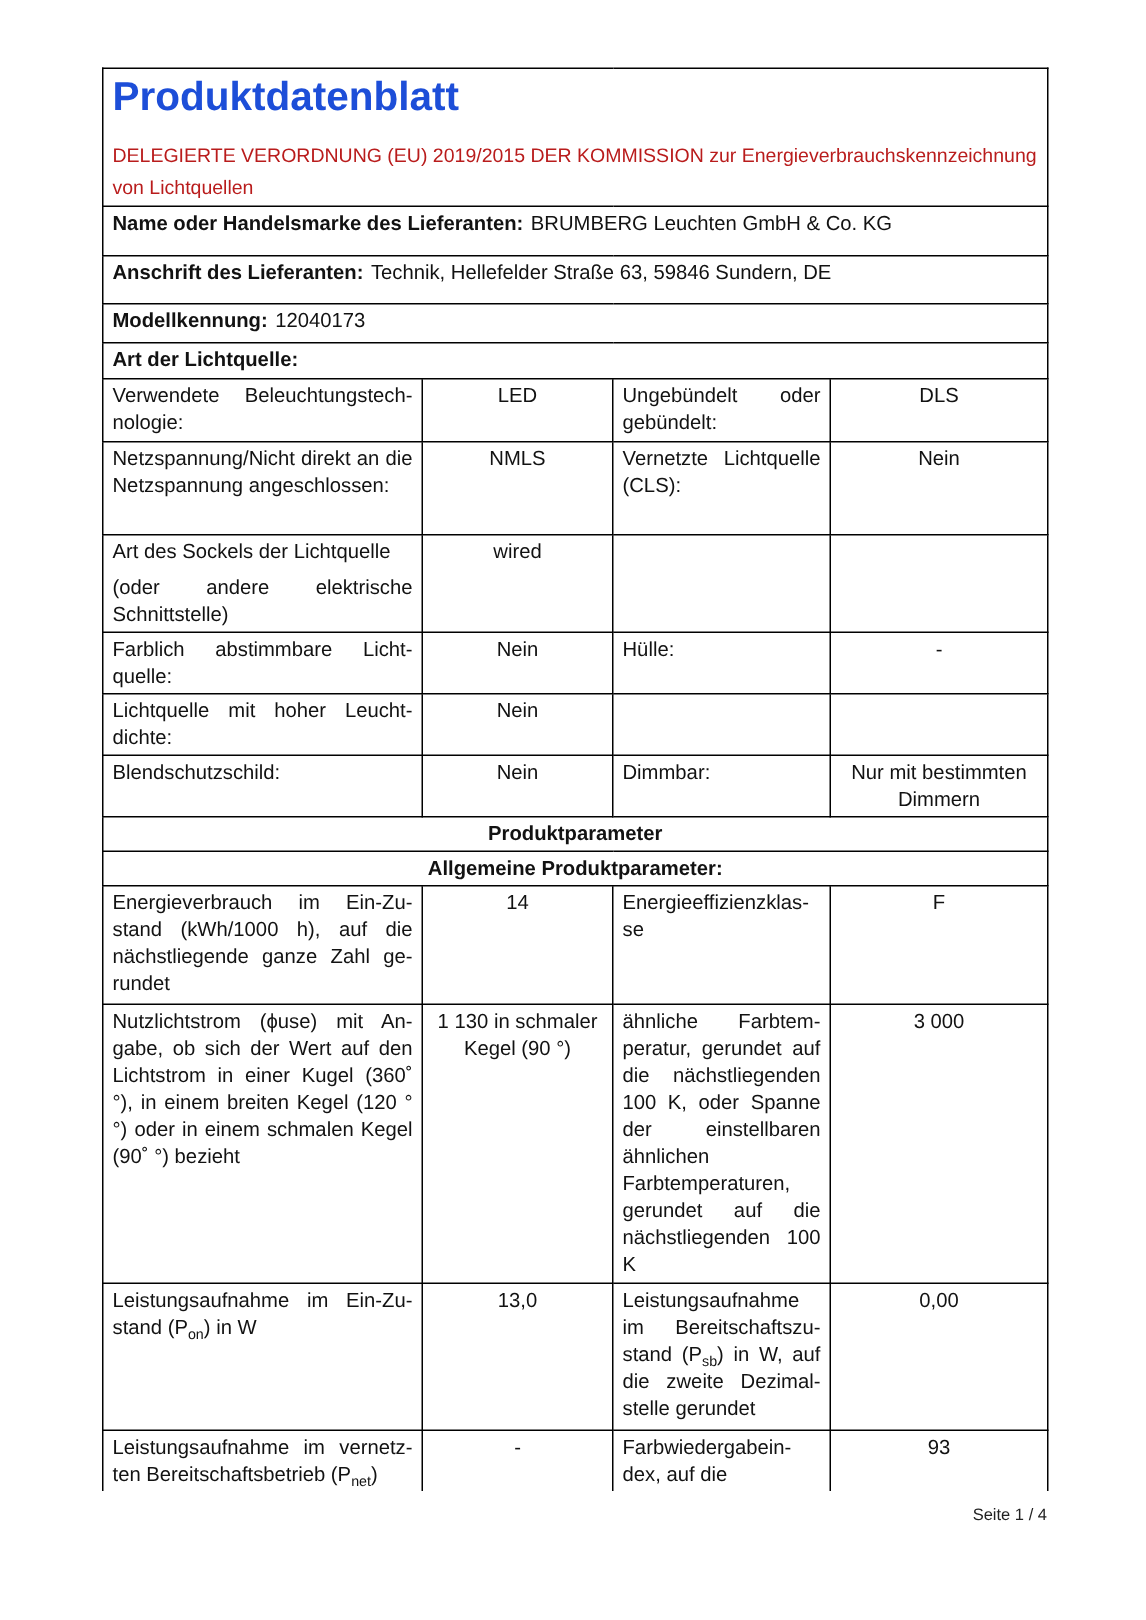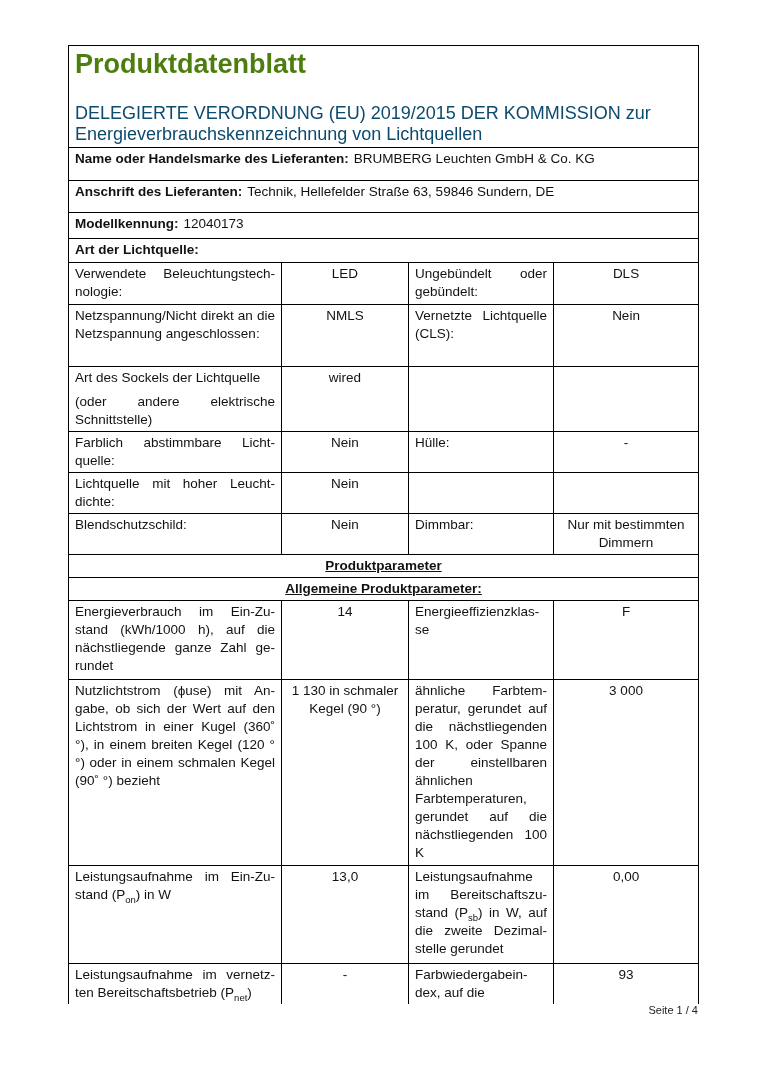--- a/index.html
+++ b/index.html
@@ -29,31 +29,31 @@
   
   tr.h86 { height: 86px; } tr.h33 { height: 33px; margin-top: 26px; } tr.h32 { height: 32px; }
   tr.h26 { height: 26px; } tr.h24 { height: 24px; } tr.h42 { height: 42px; }
   tr.h62 { height: 62px; } tr.h40 { height: 40px; } tr.h41 { height: 41px; margin-left: 18px; }
   tr.h21 { height: 21px; } tr.h22 { height: 22px; } tr.h79 { height: 79px; }
   tr.h186 { height: 186px; } tr.h98 { height: 98px; }
 
   td.title-cell { padding: 7px 9px 3px 9px; }
   .doc-title {
     font-size: 27px; font-weight: bold; line-height: 32px;
-    color: #4d7c0f; letter-spacing: 0px;
+    color: #1d4ed8; letter-spacing: 0px;
   }
-  .doc-sub { margin-top: 23px; font-size: 18px; line-height: 21px; color: #0c4a6e; }
+  .doc-sub { margin-top: 13px; font-size: 13px; line-height: 21px; color: #b91c1c; }
 
   td.info { padding: 6px 9px; }
   .b { font-weight: bold; }
   .v { margin-left: 5px; }
 
   td.lbl { text-align: justify; }
   td.val { text-align: center; }
-  td.sec { text-align: center; font-weight: bold; padding: 1px 6px; text-decoration: underline; }
+  td.sec { text-align: center; font-weight: bold; padding: 1px 6px; }
   td.colhead { padding: 1px 6px; }
 
   .pgap { display: block; height: 6px; }
   sub { font-size: 9.5px; line-height: 0; vertical-align: sub; }
 
   .footer {
     position: absolute; left: 68px; top: 1004px; width: 630px;
     text-align: right; font-size: 11px; color: #222222;
   }
 </style>

